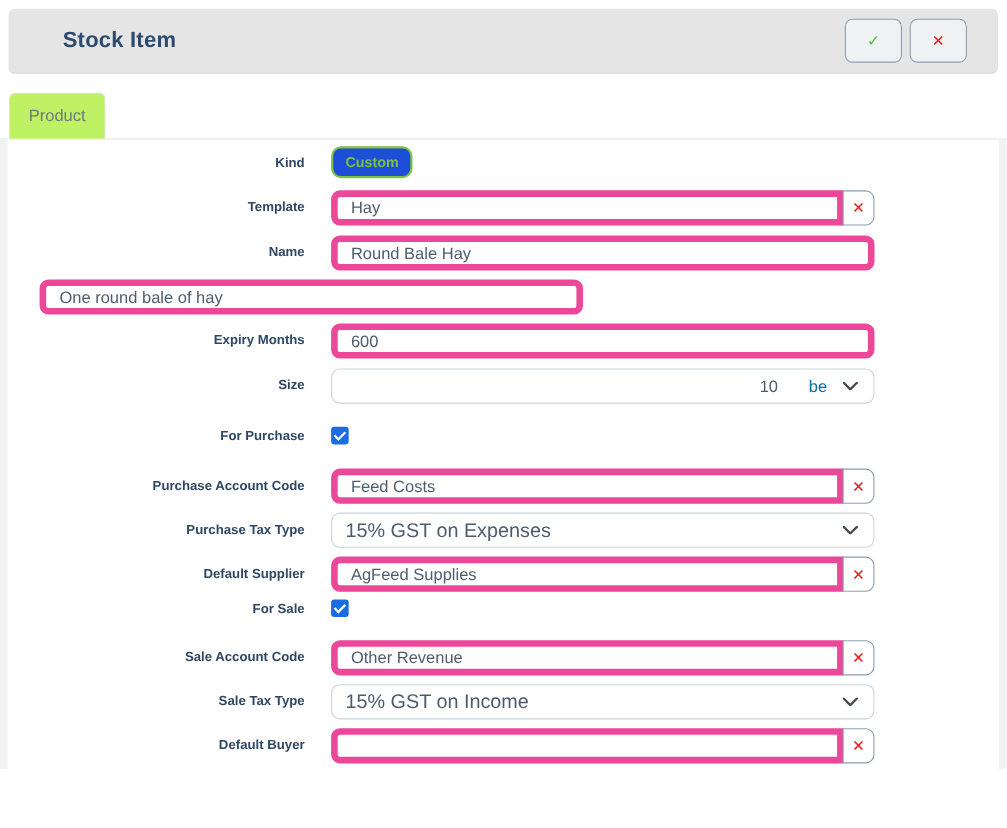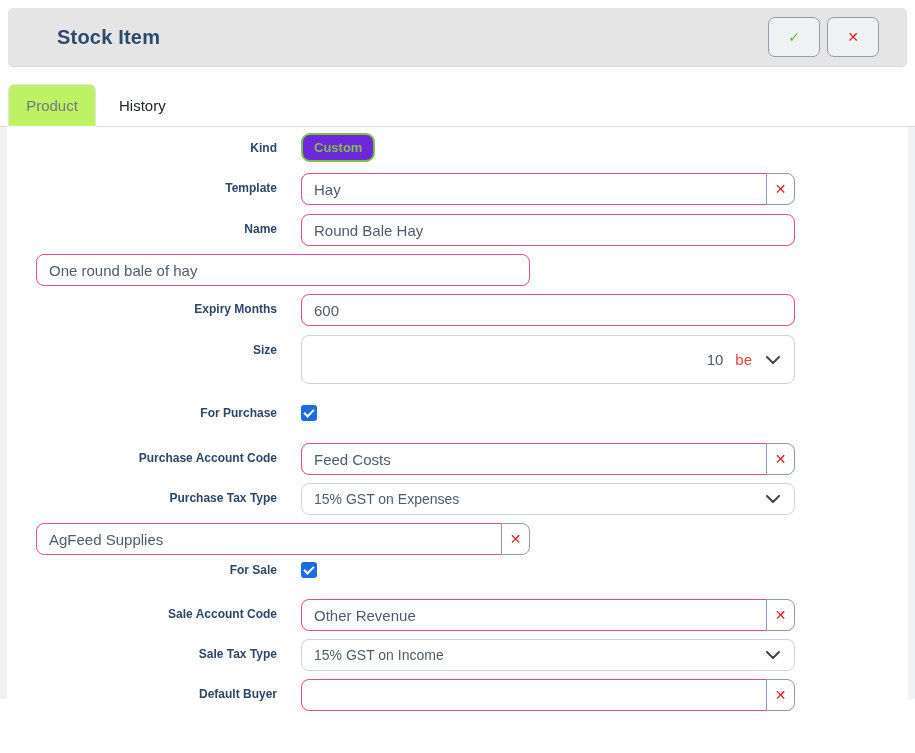--- a/index.html
+++ b/index.html
@@ -56,59 +56,59 @@
     flex:0 0 265px; width:265px; text-align:right;
     font-size:12px; font-weight:bold; color:#2e4765; padding-top:8px;
   }
   .chkrow .lblcol { padding-top:1px; }
   .ctlcol { margin-left:24px; flex:0 0 494px; width:494px; }
 
   .mb7{margin-bottom:7px} .mb8{margin-bottom:8px} .mb9{margin-bottom:9px}
   .mb11{margin-bottom:11px} .mb21{margin-bottom:21px} .mb22{margin-bottom:22px}
 
   .txt {
-    width:100%; height:32px; border:1px solid #ec4899; border-radius:8px;
+    width:100%; height:32px; border:6px solid #ec4899; border-radius:8px;
     padding:0 12px; font-size:15px; color:#4d5c6c; background:#fff;
     font-family:inherit; outline:none;
   }
   .num { }
 
   .group { display:flex; }
   .group .txt { flex:1; min-width:0; border-radius:8px 0 0 8px; }
   .clear {
     flex:0 0 29px; width:29px; height:32px; margin-left:-1px;
     border:1px solid #8d9db1; border-radius:0 8px 8px 0; background:#fff;
     display:flex; align-items:center; justify-content:center;
     color:#e0211c; font-weight:bold; font-size:14px; cursor:pointer; padding:0;
     font-family:inherit;
   }
 
   .selectbox {
     height:32px; border:1px solid #ced3d9; border-radius:8px;
     display:flex; align-items:center; padding:0 14px 0 12px;
-    font-size:14px; color:#4d5c6c; cursor:pointer; background:#fff;
+    font-size:18px; color:#4d5c6c; cursor:pointer; background:#fff;
   }
   .selectbox .val { flex:1; }
   .chev { display:flex; align-items:center; }
 
   .sizebox {
-    height:49px; border:1px solid #ced3d9; border-radius:8px;
+    height:32px; border:1px solid #ced3d9; border-radius:8px;
     display:flex; align-items:center; padding:0 14px 0 12px; background:#fff;
   }
   .sizebox .sizenum {
     flex:1; border:none; height:28px; text-align:right; font-size:15px;
     color:#4d5c6c; outline:none; font-family:inherit; min-width:0; padding:0;
   }
-  .sizebox .unit { margin-left:12px; font-size:15px; color:#ef4444; }
+  .sizebox .unit { margin-left:28px; font-size:15px; color:#0369a1; }
   .sizebox .chev { margin-left:14px; }
 
   .badge {
     display:inline-block; border:2px solid #7dc143; color:#7dc143;
     font-weight:bold; font-size:13px; border-radius:9px; padding:6px 11px;
-    line-height:1; background:#6d28d9; cursor:pointer;
+    line-height:1; background:#1d4ed8; cursor:pointer;
   }
 
   .cb {
     -webkit-appearance:none; appearance:none; width:16px; height:16px;
     border-radius:3px; background:#1a6ce0; border:none; position:relative;
     cursor:pointer; margin:0; display:block;
   }
   .cb:checked::after {
     content:""; position:absolute; left:3px; top:4px; width:8px; height:4px;
     border-left:2px solid #fff; border-bottom:2px solid #fff;
@@ -127,23 +127,20 @@
     <button class="hbtn">
       <span class="cancel-glyph">✕</span>
     </button>
   </div>
 </div>
 
 <div class="tabbar">
   <div class="tab tab-active">
     <span>Product</span>
   </div>
-  <div class="tab tab-plain">
-    <span>History</span>
-  </div>
 </div>
 
 <div class="content">
   <div class="gutter left"></div>
   <div class="gutter right"></div>
 
   <div class="frow mb11">
     <div class="lblcol">Kind</div>
     <div class="ctlcol">
       <span class="badge">Custom</span>
@@ -224,20 +221,21 @@
         <span class="chev">
           <svg width="14" height="8" viewBox="0 0 14 8">
               <polyline points="1,1 7,7 13,1" fill="none" stroke="#3f4750" stroke-width="2" stroke-linecap="round" stroke-linejoin="round"></polyline>
             </svg>
         </span>
       </div>
     </div>
   </div>
 
   <div class="frow mb7">
+    <div class="lblcol">Default Supplier</div>
     <div class="ctlcol">
       <div class="group">
         <input class="txt" value="AgFeed Supplies" style="">
         <button class="clear">
             <span>✕</span>
           </button>
       </div>
     </div>
   </div>
 

